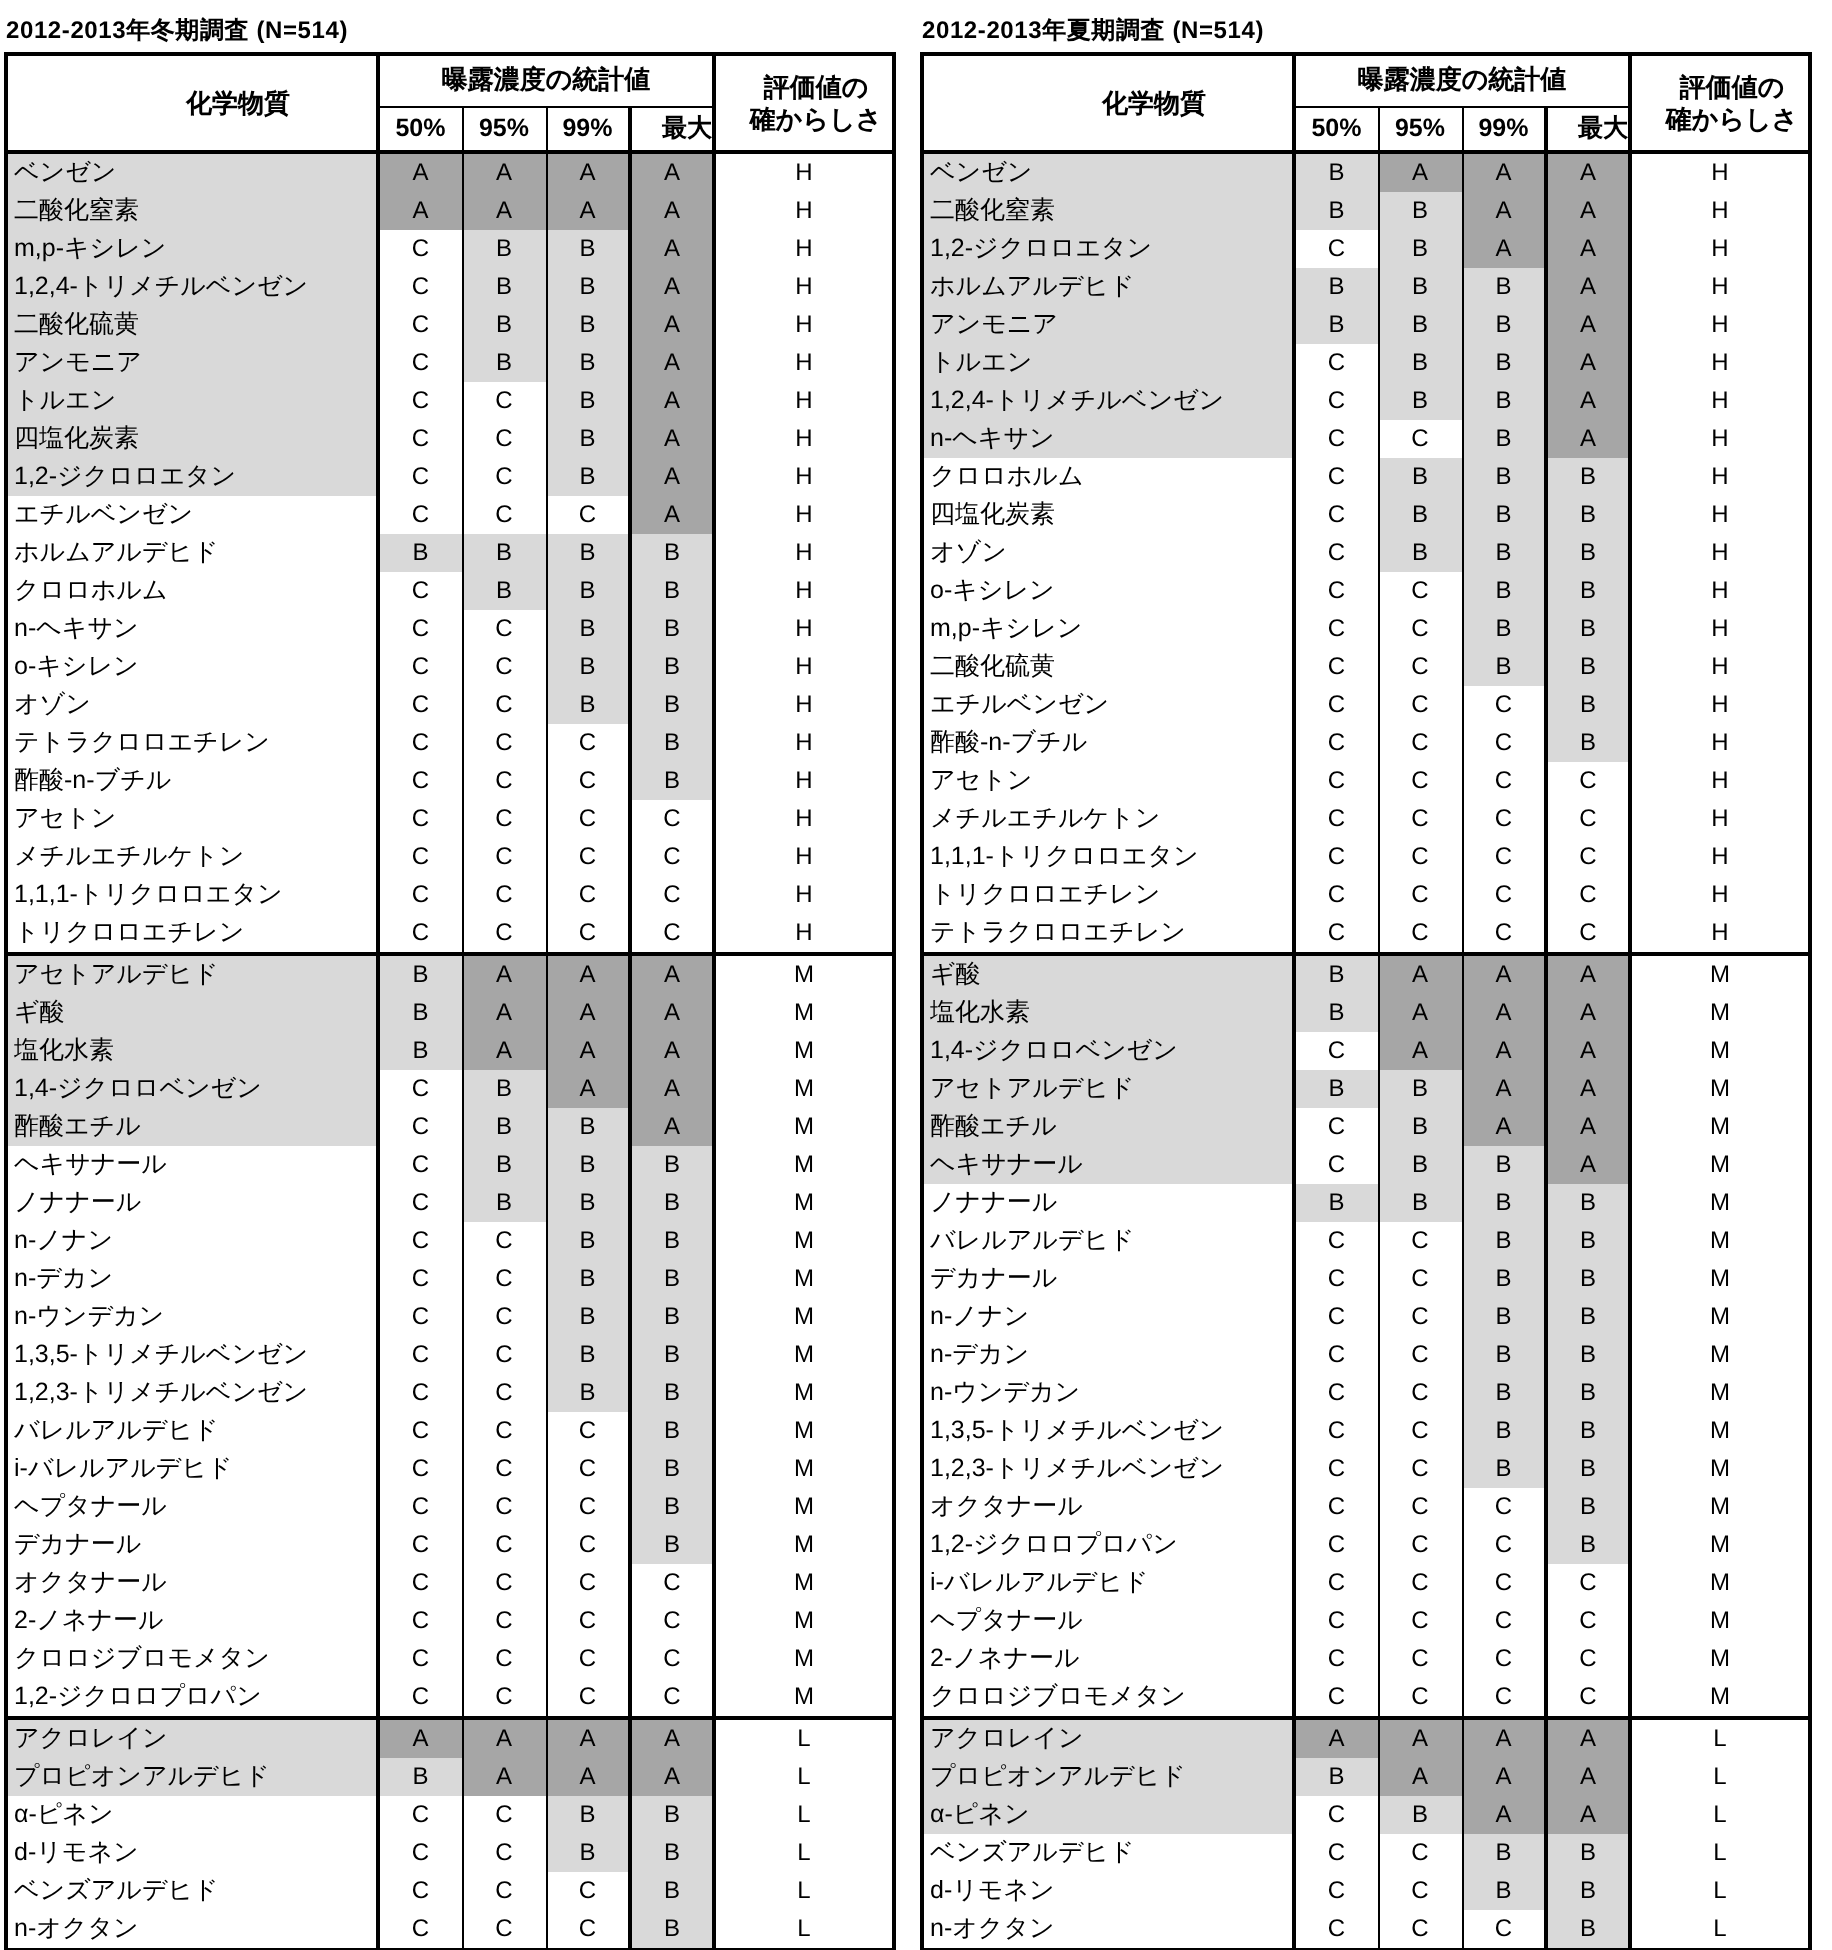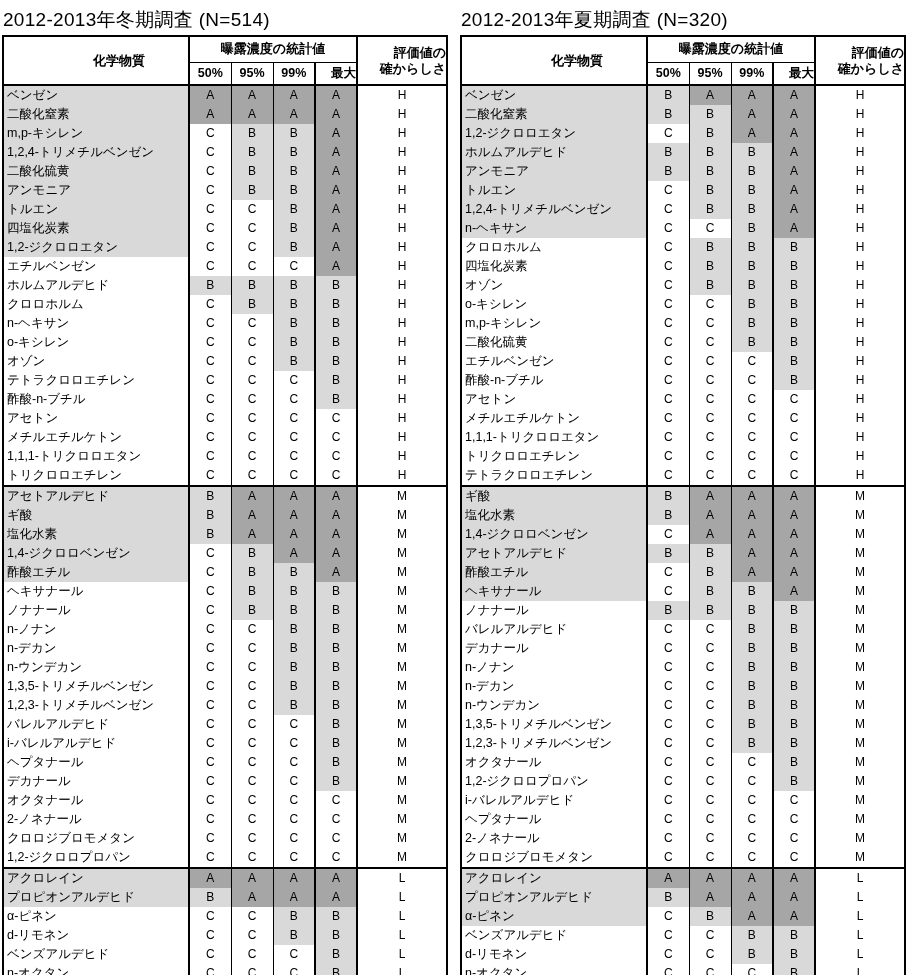--- a/index.html
+++ b/index.html
@@ -15,22 +15,22 @@
   html, body { margin: 0; padding: 0; }
   body {
     width: 916px; height: 975px;
     background: var(--page-bg);
     color: var(--text);
     font-family: "Liberation Sans", "DejaVu Sans", sans-serif;
   }
   .page { padding: 5px 2px 0 2px; display: flex; gap: 12px; }
   .survey { width: 446px; flex: 0 0 446px; }
   .table-title {
-    font-weight: normal;
-    font-size: 19px;
+    font-weight: bold;
+    font-size: 12px;
     letter-spacing: 0.3px;
     padding: 2px 0 2px 1px;
     border-bottom: 2px solid var(--border);
     white-space: nowrap;
   }
   table.grades {
     border-collapse: collapse;
     table-layout: fixed;
     width: 446px;
     border: 2px solid var(--border);
@@ -45,21 +45,21 @@
     padding: 0;
     text-align: center;
     vertical-align: middle;
   }
   th.h-chem { border-right: 2px solid var(--border); padding-left: 46px; }
   th.h-group { border-bottom: 1px solid var(--border); height: 25px; border-right: 2px solid var(--border); }
   tr.stat-row th { height: 23px; font-size: 12.5px; }
   th.s1, th.s2 { border-right: 1px solid var(--border); margin-left: 28px; }
   th.s3 { border-right: 2px solid var(--border); }
   th.s4 { border-right: 2px solid var(--border); text-align: right; }
-  th.h-cert { text-align: right; padding-left: 12px; font-size: 13px; line-height: 1.2; }
+  th.h-cert { text-align: center; padding-left: 12px; font-size: 13px; line-height: 1.2; }
   thead { border-bottom: 2px solid var(--border); }
   tbody td {
     height: 19px;
     line-height: 19px;
     padding: 0;
     font-size: 12px;
     overflow: hidden;
     white-space: nowrap;
     vertical-align: middle;
   }
@@ -484,21 +484,21 @@
             <td class="cell-grade g2 grade-C">C</td>
             <td class="cell-grade g3 grade-C">C</td>
             <td class="cell-grade g4 grade-B">B</td>
             <td class="cell-cert">L</td>
           </tr>
         </tbody>
     </table>
   </section>
 
   <section class="survey">
-    <div class="table-title">2012-2013年夏期調査 (N=320)</div>
+    <div class="table-title">2012-2013年夏期調査 (N=514)</div>
     <table class="grades">
       <colgroup>
         <col class="c-name">
           <col class="c-stat">
           <col class="c-stat">
           <col class="c-stat">
           <col class="c-stat">
           <col class="c-cert">
       </colgroup>
       <thead>

